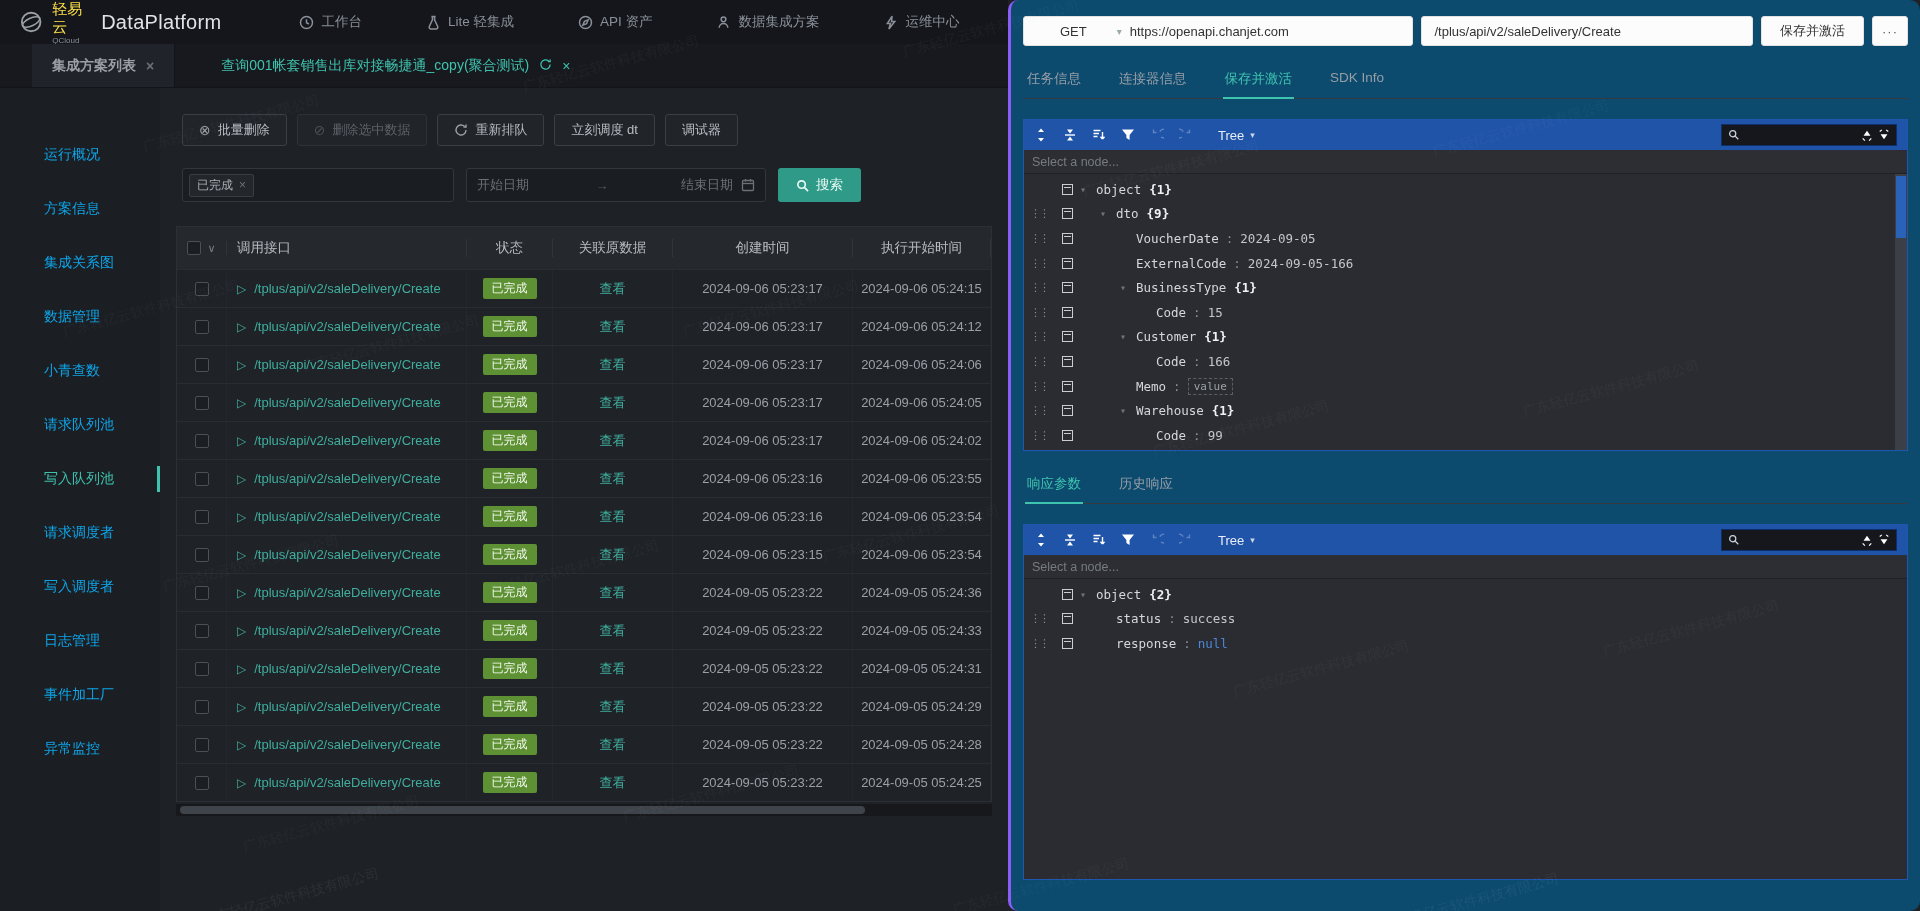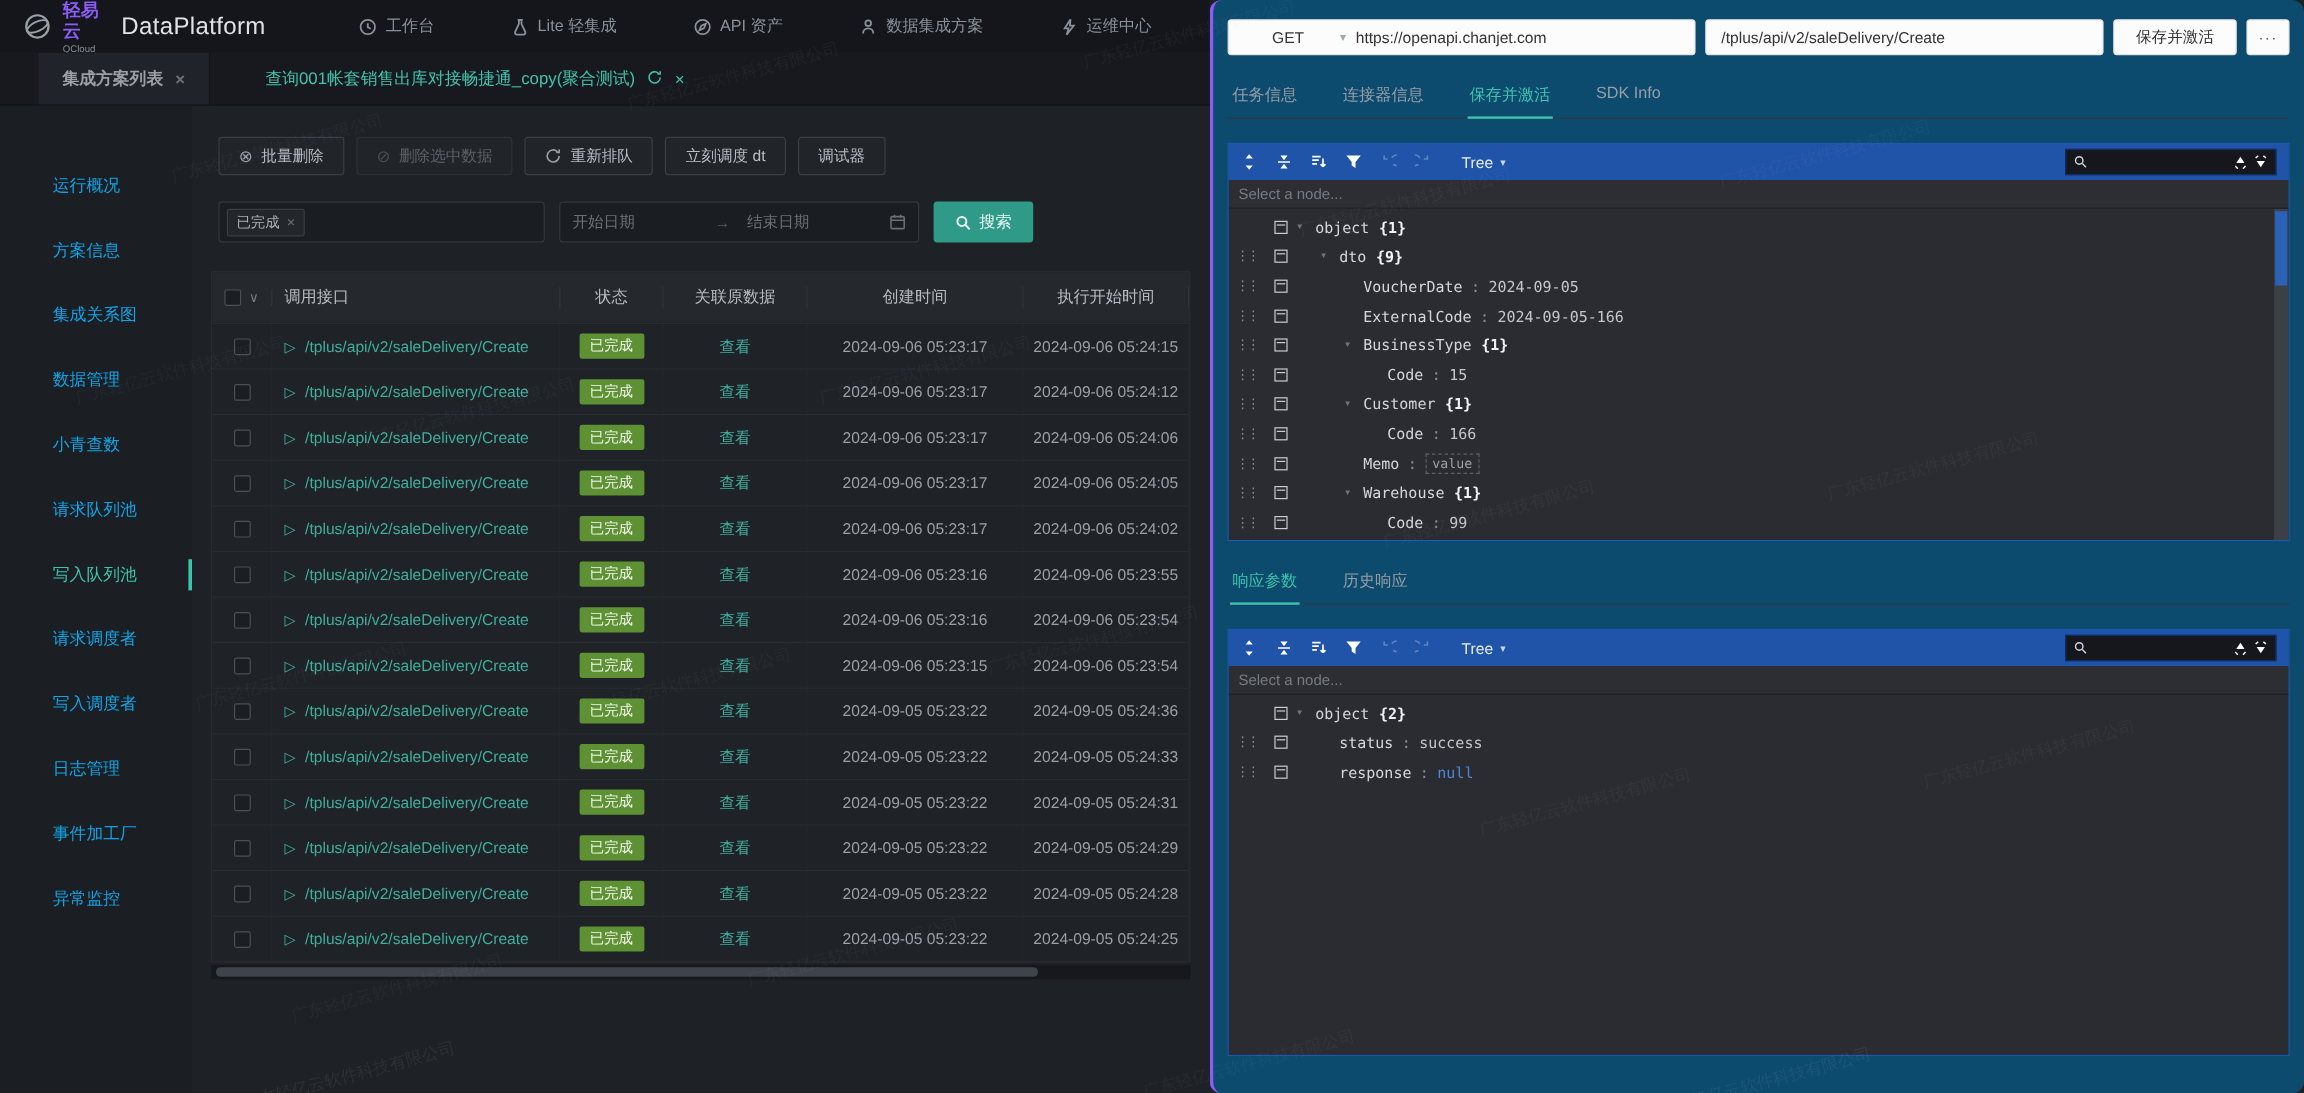--- a/index.html
+++ b/index.html
@@ -5,21 +5,21 @@
   * { margin:0; padding:0; box-sizing:border-box; }
   html,body { width:1920px; height:911px; overflow:hidden; background:#1e2126;
     font-family:"Liberation Sans","DejaVu Sans",sans-serif; }
   body { display:flex; position:relative; }
 
   
   .left-app { width:1008px; height:911px; display:flex; flex-direction:column; background:#1e2126; }
   .topnav { height:44px; background:#14161b; display:flex; align-items:center; padding:0 18px; flex:0 0 auto; }
   .logo-wrap { display:flex; align-items:center; gap:8px; }
   .logo-svg { width:34px; height:34px; }
-  .logo-txt { color:#8b5cf6; font-size:15px; font-weight:bold; line-height:14px; }
+  .logo-txt { color:#fde047; font-size:15px; font-weight:normal; line-height:14px; }
   .logo-sub { color:#8a9099; font-size:8px; display:block; }
   .product { color:#dfe2e6; font-size:20px; margin-left:14px; letter-spacing:.3px; }
   .nav-items { display:flex; margin-left:46px; gap:0; }
   .nav-item { display:flex; align-items:center; gap:7px; color:#8a9099; font-size:13.5px;
     padding:0 32px 0 0; margin-left:32px; white-space:nowrap; cursor:pointer; }
   .nav-item svg { width:15px; height:15px; stroke:#8a9099; fill:none; stroke-width:1.4; }
 
   .tabbar { height:44px; background:#17191e; display:flex; align-items:stretch; flex:0 0 auto; border-bottom:1px solid #121418; }
   .tab { display:flex; align-items:center; gap:10px; padding:0 20px; font-size:14px; cursor:pointer; }
   .tab.inactive { background:#202329; color:#9aa0a6; border-right:1px solid #121418; margin-left:32px;font-weight:bold; }
@@ -283,21 +283,21 @@
       <div class="filter-row">
         <div class="tag-input">
           <span class="chip">
             <span>已完成</span>
             <span class="x">×</span>
           </span>
         </div>
         <div class="date-range">
           <span class="dph">开始日期</span>
           <span class="arr">→</span>
-          <span class="dph" style="text-align:left;padding-left:6px;font-family:Liberation Mono, monospace;">结束日期</span>
+          <span class="dph" style="text-align:right;padding-left:6px;font-family:Liberation Mono, monospace;">结束日期</span>
           <svg viewBox="0 0 14 14">
               <rect x="1.5" y="2.5" width="11" height="10" rx="1"></rect>
               <line x1="1.5" y1="5.5" x2="12.5" y2="5.5"></line>
               <line x1="4.5" y1="1" x2="4.5" y2="3.5"></line>
               <line x1="9.5" y1="1" x2="9.5" y2="3.5"></line>
             </svg>
         </div>
         <div class="search-btn">
           <svg viewBox="0 0 14 14">
               <circle cx="6" cy="6" r="4"></circle>

